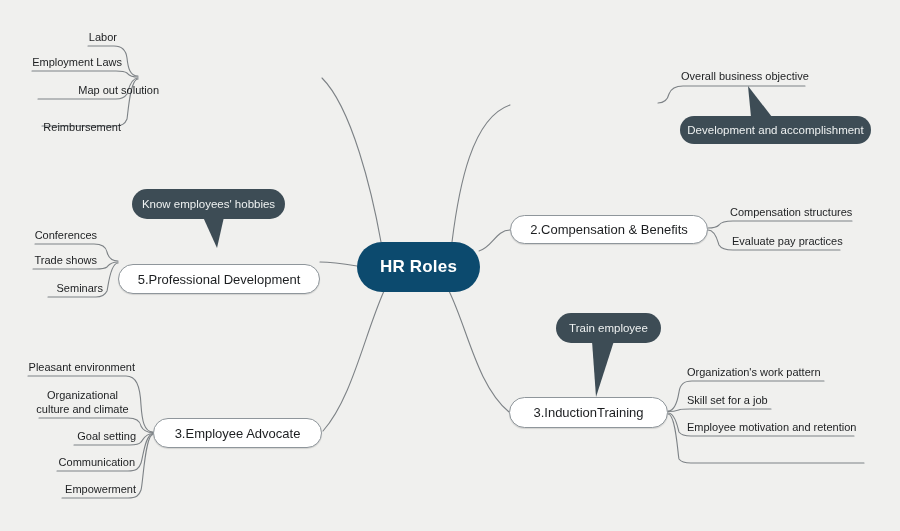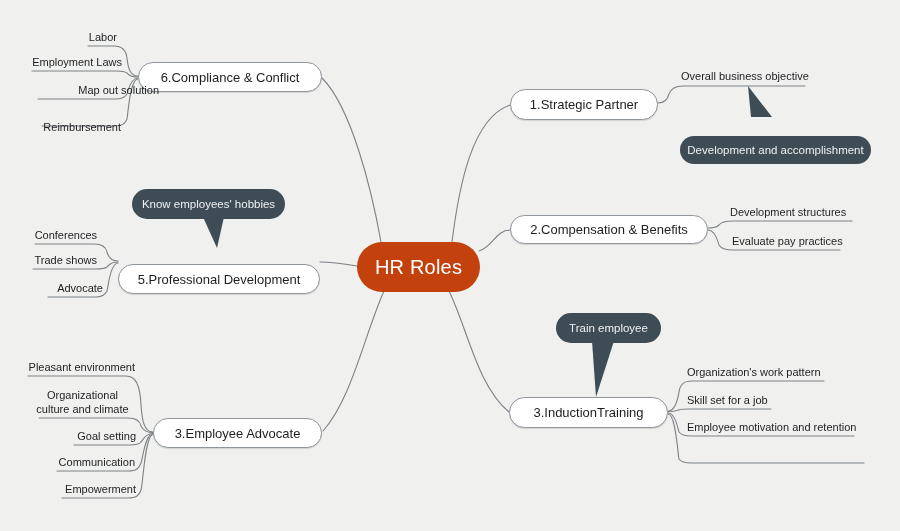--- a/index.html
+++ b/index.html
@@ -13,23 +13,23 @@
   svg.wires {
     position: absolute; left: 0; top: 0;
     width: 900px; height: 531px;
     pointer-events: none;
   }
   .wire { fill: none; stroke: #7d8286; stroke-width: 1.1; stroke-linecap: round; }
   .tail { fill: #3d4c55; stroke: none; }
   .root-node {
     position: absolute;
     display: flex; align-items: center; justify-content: center;
-    background: #c2410c;
+    background: #0c4a6e;
     color: #ffffff;
-    font-size: 20px; font-weight: normal;
+    font-size: 17px; font-weight: bold;
     border-radius: 25px;
     letter-spacing: 0.2px;
   }
   .pill {
     position: absolute;
     display: flex; align-items: center; justify-content: center;
     background: #ffffff;
     border: 1px solid #8f969b;
     border-radius: 16px;
     color: #1c1e20;
@@ -96,48 +96,46 @@
     <path class="wire" d="M 138,78 C 130,78 128,92 127,94 C 125,97 122,99 116,99 L 38,99"></path>
     <path class="wire" d="M 138,79 C 130,79 128,114 127,119 C 125,124 122,126 114,126 L 42,126"></path>
 
     <polygon class="tail" points="748,86 772,117 751,117"></polygon>
     <polygon class="tail" points="592,341 614,341 596,397"></polygon>
     <polygon class="tail" points="203,217 224,217 217,248"></polygon>
   </svg>
 
   <div class="root-node" style="left:357px; top:242px; width:123px; height:50px;">HR Roles</div>
 
-  <div class="pill" style="left:510px; top:89px;  width:148px; height:31px;">1.Strategic Partner</div>
   <div class="pill" style="left:510px; top:215px; width:198px; height:29px;">2.Compensation &amp; Benefits</div>
   <div class="pill" style="left:509px; top:397px; width:159px; height:31px;">3.InductionTraining</div>
   <div class="pill" style="left:153px; top:418px; width:169px; height:30px;">3.Employee Advocate</div>
   <div class="pill" style="left:118px; top:264px; width:202px; height:30px;">5.Professional Development</div>
-  <div class="pill" style="left:138px; top:62px;  width:184px; height:30px;">6.Compliance &amp; Conflict</div>
 
-  <div class="callout" style="left:680px; top:116px; width:191px; height:28px;margin-top:20px;">Development and accomplishment</div>
+  <div class="callout" style="left:680px; top:116px; width:191px; height:28px;">Development and accomplishment</div>
   <div class="callout" style="left:556px; top:313px; width:105px; height:30px;">Train employee</div>
   <div class="callout" style="left:132px; top:189px; width:153px; height:30px;">Know employees' hobbies</div>
 
   <div class="leaf right-side" style="left:681px; top:69px;">Overall business objective</div>
 
-  <div class="leaf right-side" style="left:730px; top:205px;">Development structures</div>
+  <div class="leaf right-side" style="left:730px; top:205px;">Compensation structures</div>
   <div class="leaf right-side" style="left:732px; top:234px;">Evaluate pay practices</div>
 
   <div class="leaf right-side" style="left:687px; top:365px;">Organization's work pattern</div>
   <div class="leaf right-side" style="left:687px; top:393px;">Skill set for a job</div>
   <div class="leaf right-side" style="left:687px; top:420px;">Employee motivation and retention</div>
 
   <div class="leaf left-side" style="right:765px; top:360px;padding-left:42px;">Pleasant environment</div>
   <div class="leaf left-side wrap2" style="right:765px; top:388px; width:105px;">Organizational culture and climate</div>
   <div class="leaf left-side" style="right:764px; top:429px;">Goal setting</div>
   <div class="leaf left-side" style="right:765px; top:455px;margin-left:42px;">Communication</div>
   <div class="leaf left-side" style="right:764px; top:482px;padding-left:23px;">Empowerment</div>
 
   <div class="leaf left-side" style="right:803px; top:228px;">Conferences</div>
   <div class="leaf left-side" style="right:803px; top:253px;margin-left:32px;">Trade shows</div>
-  <div class="leaf left-side" style="right:797px; top:281px;">Advocate</div>
+  <div class="leaf left-side" style="right:797px; top:281px;">Seminars</div>
 
   <div class="leaf left-side" style="right:783px; top:30px;">Labor</div>
   <div class="leaf left-side" style="right:778px; top:55px;">Employment Laws</div>
   <div class="leaf left-side" style="right:741px; top:83px;">Map out solution</div>
   <div class="leaf left-side" style="right:779px; top:120px;">Reimbursement</div>
 
 </div>
 
 </body></html>

